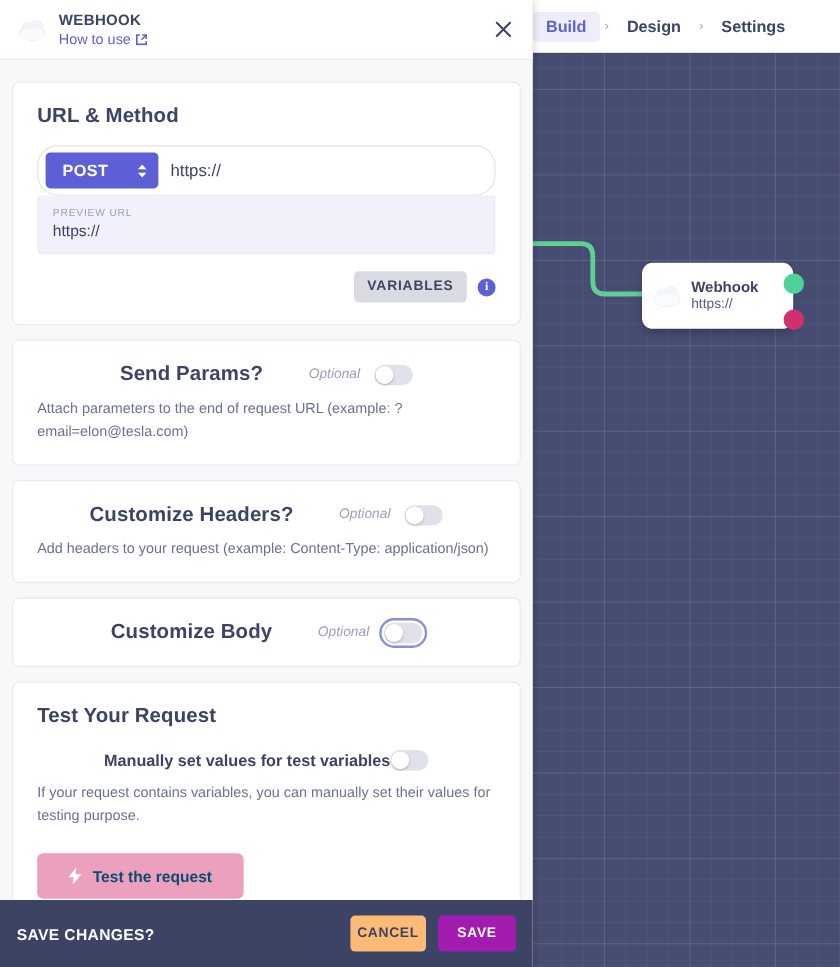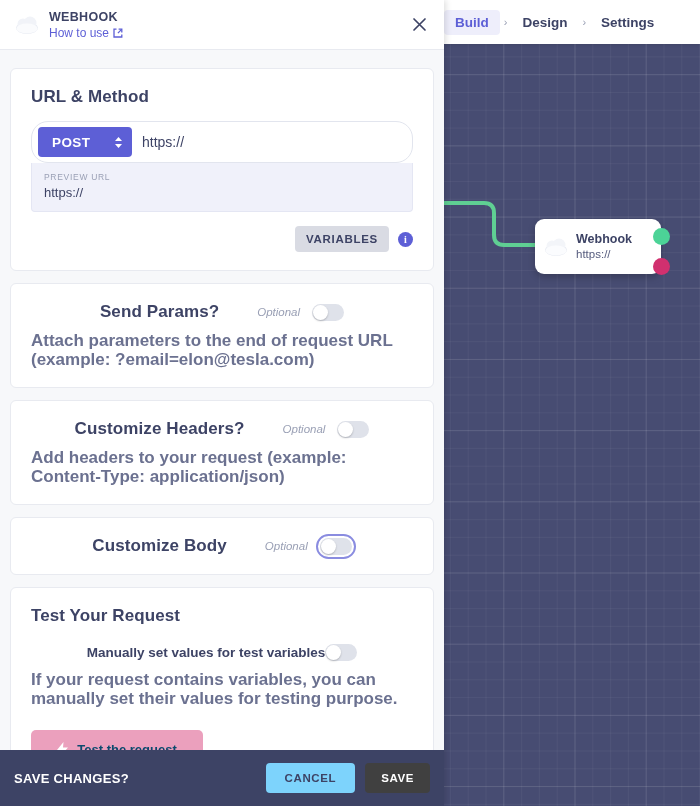--- a/index.html
+++ b/index.html
@@ -131,22 +131,22 @@
     border: 1px solid #e8eaf0;
     border-radius: 6px;
     margin-bottom: 12px;
     padding: 18px 20px;
   }
   .card-title {
     font-size: 17px; font-weight: bold; color: #3d4365;
     letter-spacing: 0.1px;
   }
   .card-desc {
-    font-size: 17px; color: #6b7190;
-    line-height: 19px; margin-top: 9px; font-weight: bold;
+    font-size: 12px; color: #6b7190;
+    line-height: 19px; margin-top: 9px;
   }
   .row-between { display: flex; align-items: center; justify-content: center; }
   .optional { font-size: 11.5px; font-style: italic; color: #9aa0b5; }
   .right-group { display: flex; align-items: center; gap: 12px; margin-left: 38px; }
 
   
   .toggle {
     width: 32px; height: 17px;
     background: #dfe2ea;
     border-radius: 9px;
@@ -263,26 +263,26 @@
     align-items: center;
     padding: 0 14px;
     z-index: 20;
   }
   .save-label {
     color: #ffffff; font-size: 13px;
     font-weight: bold; letter-spacing: 0.3px;
   }
   .save-actions { margin-left: auto; display: flex; gap: 10px; }
   .btn-cancel {
-    background: #7dd3fc; color: #3d4365;
+    background: #fdba74; color: #3d4365;
     font-size: 11.5px; font-weight: bold; letter-spacing: 0.6px;
-    border-radius: 4px; padding: 9px 19px; cursor: pointer;
+    border-radius: 4px; padding: 9px 6px; cursor: pointer;
   }
   .btn-save {
-    background: #404040; color: #ffffff;
+    background: #a21caf; color: #ffffff;
     font-size: 11.5px; font-weight: bold; letter-spacing: 0.6px;
     border-radius: 4px; padding: 9px 16px; cursor: pointer;
   }
 </style>
 </head>
 <body>
 
 <div id="app">
 
   <div class="canvas"></div>

